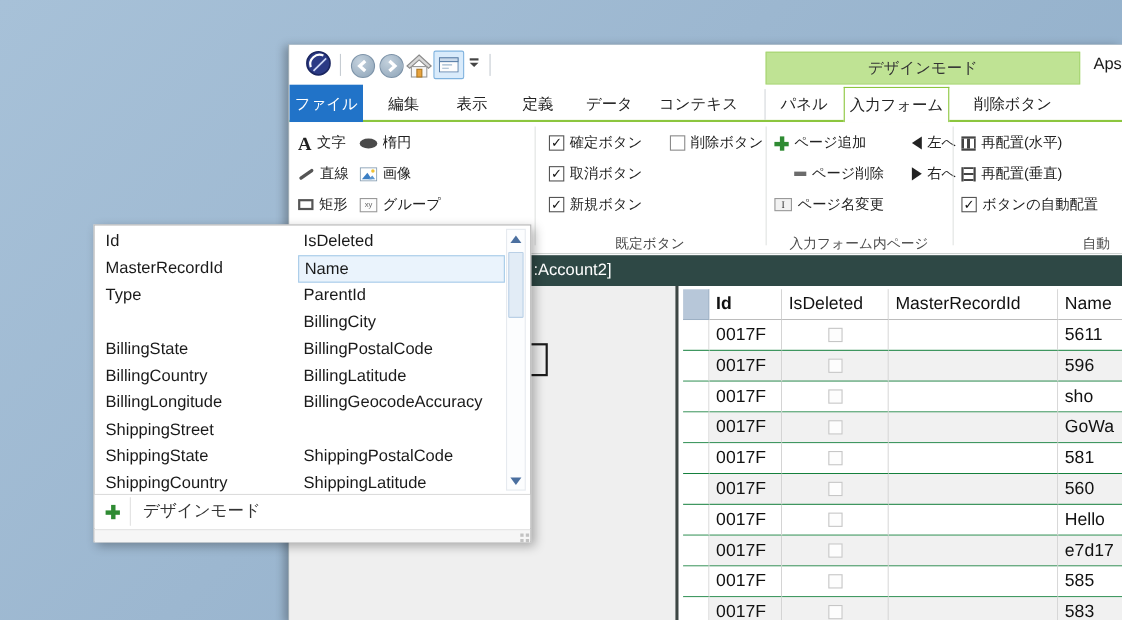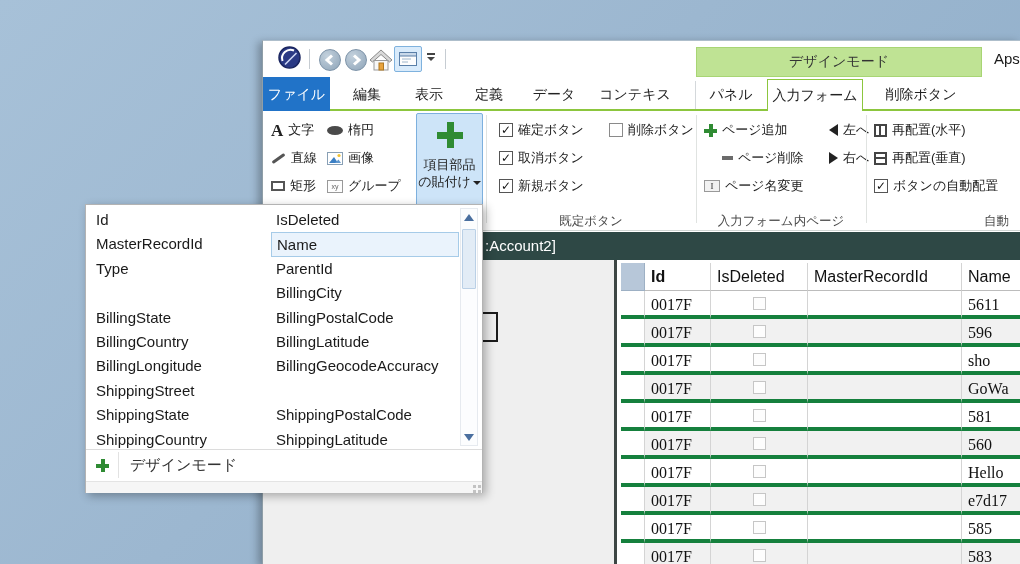--- a/index.html
+++ b/index.html
@@ -87,21 +87,21 @@
   .canvas{position:absolute;left:0;top:219px;width:351px;height:305px;background:#efefef;}
   .canvas-rect{position:absolute;left:208px;top:52px;width:27px;height:30px;border:2px solid #1c1c1c;box-sizing:border-box;}
   .splitter{position:absolute;left:351px;top:219px;width:3px;height:305px;background:#3d4644;}
   .tablepanel{position:absolute;left:354px;top:219px;width:404px;height:305px;background:#fff;overflow:hidden;}
   .thead{position:absolute;left:4px;top:3px;height:28px;}
   .th,.td{position:absolute;top:0;height:28px;line-height:28px;box-sizing:border-box;border-right:1px solid #d4d4d4;padding-left:6px;font-size:16px;color:#111;white-space:nowrap;overflow:hidden;}
   .th{border-bottom:1px solid #bcbcbc;background:#fff;}
   .th-sel{background:#b7c7d9;border-right:1px solid #9db0c4;border-bottom:1px solid #9db0c4;padding:0;}
   .th-id{font-weight:bold;}
   .trow{position:absolute;left:4px;height:28px;}
-  .trow .td{border-bottom:4px solid #15803d;font-family:Liberation Serif, serif;}
+  .trow .td{border-bottom:1px solid #15803d;}
   .trow.odd .td{background:#fff;}
   .trow.even .td{background:#f1f1f1;}
   .td-sel{padding:0;background:#fff !important;border-right:1px solid #d4d4d4;}
   .c-sel{left:0;width:24px;}
   .c-id{left:24px;width:66px;}
   .c-del{left:90px;width:97px;display:flex;align-items:center;justify-content:center;padding:0;}
   .c-mri{left:187px;width:154px;}
   .c-name{left:341px;width:110px;border-right:none !important;}
   .tcb{width:13px;height:13px;border:1px solid #c6c6c6;background:#fdfdfd;box-sizing:border-box;}
   
@@ -214,27 +214,20 @@
     </div>
     <div class="rbtn" style="left:8px;top:63px">
       <span class="icon-rect"></span>
       <span>矩形</span>
     </div>
     <div class="rbtn" style="left:64px;top:63px">
       <span class="icon-group">xy</span>
       <span>グループ</span>
     </div>
 
-    <div class="pastebtn">
-      <span class="plus plus-lg"></span>
-      <div class="lines">
-        <div>項目部品</div>
-        <div><span>の貼付け</span><span class="caret-mini"></span></div>
-      </div>
-    </div>
     <div class="rgsep" style="left:223px"></div>
 
     <div class="rbtn" style="left:236px;top:7px">
       <span class="cb checked"></span>
       <span>確定ボタン</span>
     </div>
     <div class="rbtn" style="left:346px;top:7px">
       <span class="cb unchecked"></span>
       <span>削除ボタン</span>
     </div>

